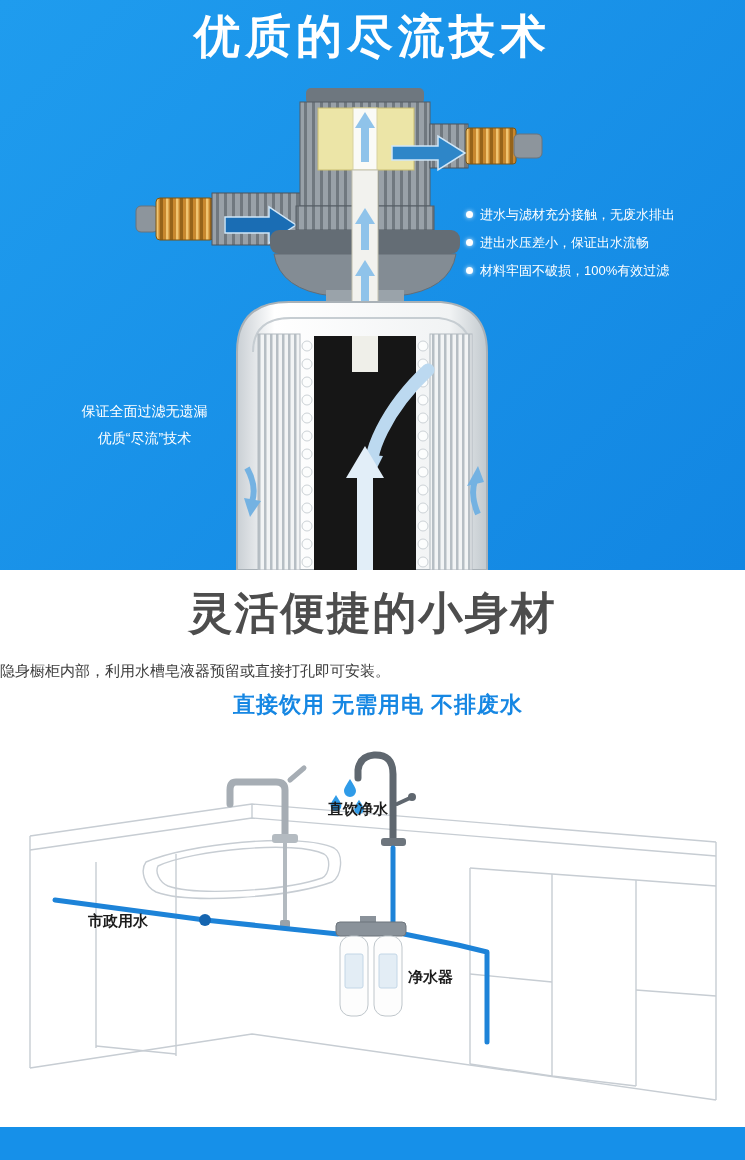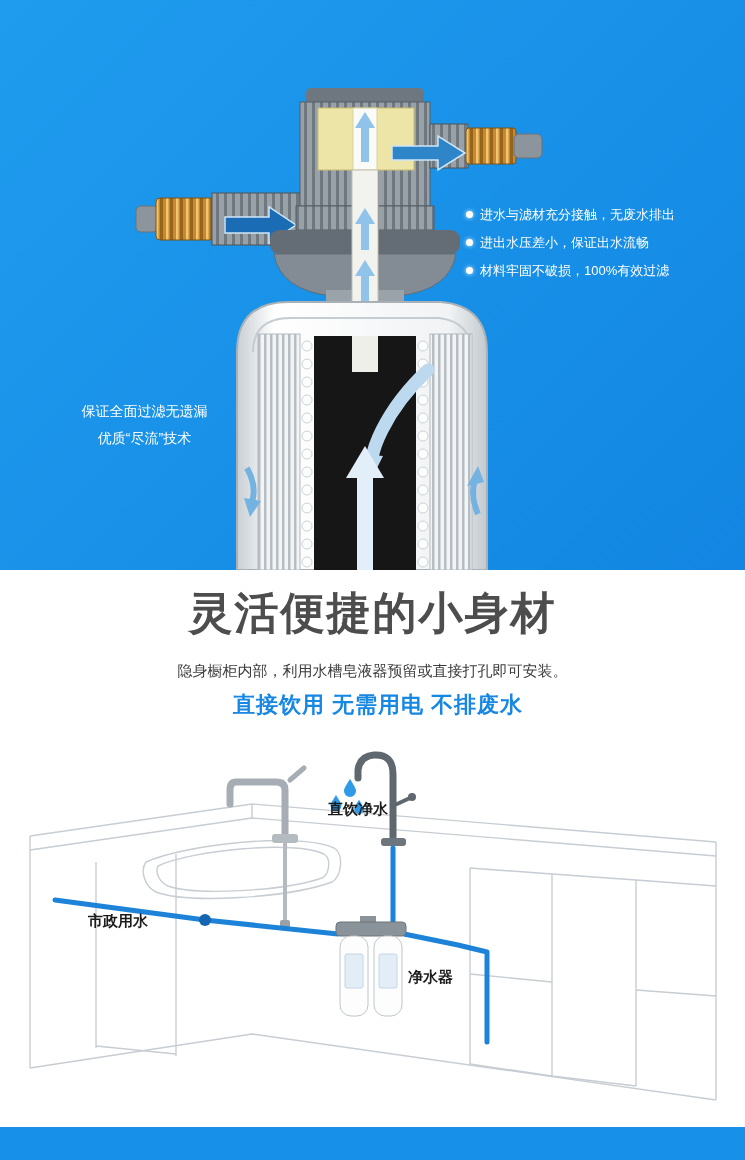--- a/index.html
+++ b/index.html
@@ -18,21 +18,21 @@
                 color:#ffffff; font-size:13px; line-height:18px; }
   .dot { width:7px; height:7px; border-radius:50%; background:#ffffff;
          margin:5px 7px 0 0; flex:none; box-shadow:0 0 4px rgba(255,255,255,.9); }
   .sidenote { position:absolute; left:52px; top:398px; width:185px; text-align:center;
               color:#ffffff; font-size:14px; line-height:27px; }
 
   
   .sec2 { position:absolute; top:570px; left:0; width:745px; height:712px; background:#fff; }
   .sec2 h2 { position:absolute; top:14px; left:0; width:100%; text-align:center;
              font-size:44px; color:#4d4d4d; font-weight:600; letter-spacing:2px; }
-  .subtitle { position:absolute; top:92px; left:0; width:100%; text-align:center;
+  .subtitle { position:absolute; top:92px; left:0; width:100%; 
               font-size:15px; color:#3c3c3c; }
   .highlight { position:absolute; top:120px; left:0; width:100%; text-align:center;
                font-size:22px; font-weight:700; color:#1687e3; letter-spacing:1px;padding-left:11px; }
   .install { position:absolute; top:158px; left:0; width:745px; height:400px; }
   .lbl { position:absolute; font-size:15px; font-weight:700; color:#1b1b1b; white-space:nowrap; }
   .lbl-faucet    { left:328px; top:72px; }
   .lbl-municipal { left:88px;  top:184px;text-align:right; }
   .lbl-purifier  { left:408px; top:240px; }
   .footer { position:absolute; left:0; top:557px; width:745px; height:33px; background:#1690e9; }
 </style>
@@ -141,20 +141,21 @@
 
         <path d="M365 446 L346 478 L357 478 L357 570 L373 570 L373 478 L384 478 Z" fill="#e2eef8"></path>
 
         <path d="M247 468 Q257 486 252 502" stroke="#74b2e2" stroke-width="6" fill="none"></path>
         <path d="M244 498 L261 501 L250 517 Z" fill="#74b2e2"></path>
         <path d="M478 514 Q470 496 475 480" stroke="#74b2e2" stroke-width="6" fill="none"></path>
         <path d="M467 486 L484 482 L478 466 Z" fill="#74b2e2"></path>
       </g>
     </svg>
 
+    <h1>优质的尽流技术</h1>
 
     <ul class="bullets">
       <li>
         <span class="dot"></span>
         <span>进水与滤材充分接触，无废水排出</span>
       </li>
       <li>
         <span class="dot"></span>
         <span>进出水压差小，保证出水流畅</span>
       </li>

